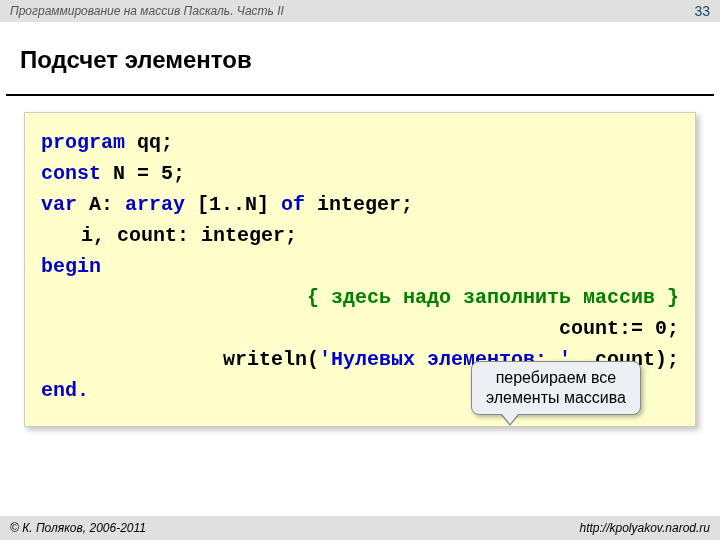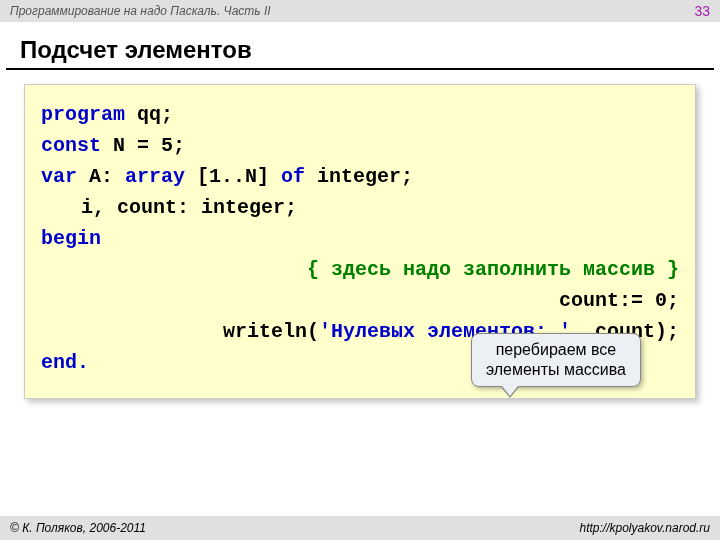--- a/index.html
+++ b/index.html
@@ -14,28 +14,28 @@
     background: #e0e0e0;
     height: 22px;
     display: flex;
     justify-content: space-between;
     align-items: center;
     padding: 0 10px;
     font-size: 12px;
     font-style: italic;
     color: #555;
   }
-  .page-num { font-style: normal; font-size: 14px; color: #a21caf; }
+  .page-num { font-style: normal; font-size: 14px; color: #0c4a6e; }
   .title {
     font-size: 24px;
     font-weight: bold;
     color: #000;
-    padding: 8px 14px 4px 14px;
+    padding: 8px 14px 20px 14px;
     border-bottom: 2px solid #000;
-    margin: 6px 6px;
+    margin: 16px 6px;
   }
   .code-block {
     margin: 14px 24px 10px 24px;
     background: #ffffcc;
     border: 1px solid #ccc;
     box-shadow: 3px 3px 6px rgba(0,0,0,0.25);
     padding: 14px 16px 20px 16px;
     font-family: "Courier New", monospace;
     font-size: 20px;
     font-weight: bold;
@@ -105,21 +105,21 @@
     font-style:italic;
     color:#000000;
   }
   .indent1 { padding-left: 40px; display:block; }
   .indent2 { padding-left: 24px; display:block;text-align:right; }
 </style>
 </head>
 <body>
 
 <div class="header">
-  <span>Программирование на надо Паскаль. Часть II</span>
+  <span>Программирование на массив Паскаль. Часть II</span>
   <span class="page-num">33</span>
 </div>
 
 <div class="title">Подсчет элементов</div>
 
 <div class="code-block">
   <div><span class="kw">program</span><span> qq;</span></div>
   <div><span class="kw">const</span><span> N = 5;</span></div>
   <div><span class="kw">var</span><span> A: </span><span class="kw">array</span><span> [1..N] </span><span class="kw">of</span><span> integer;</span></div>
   <span class="indent1">i, count: integer;</span>

